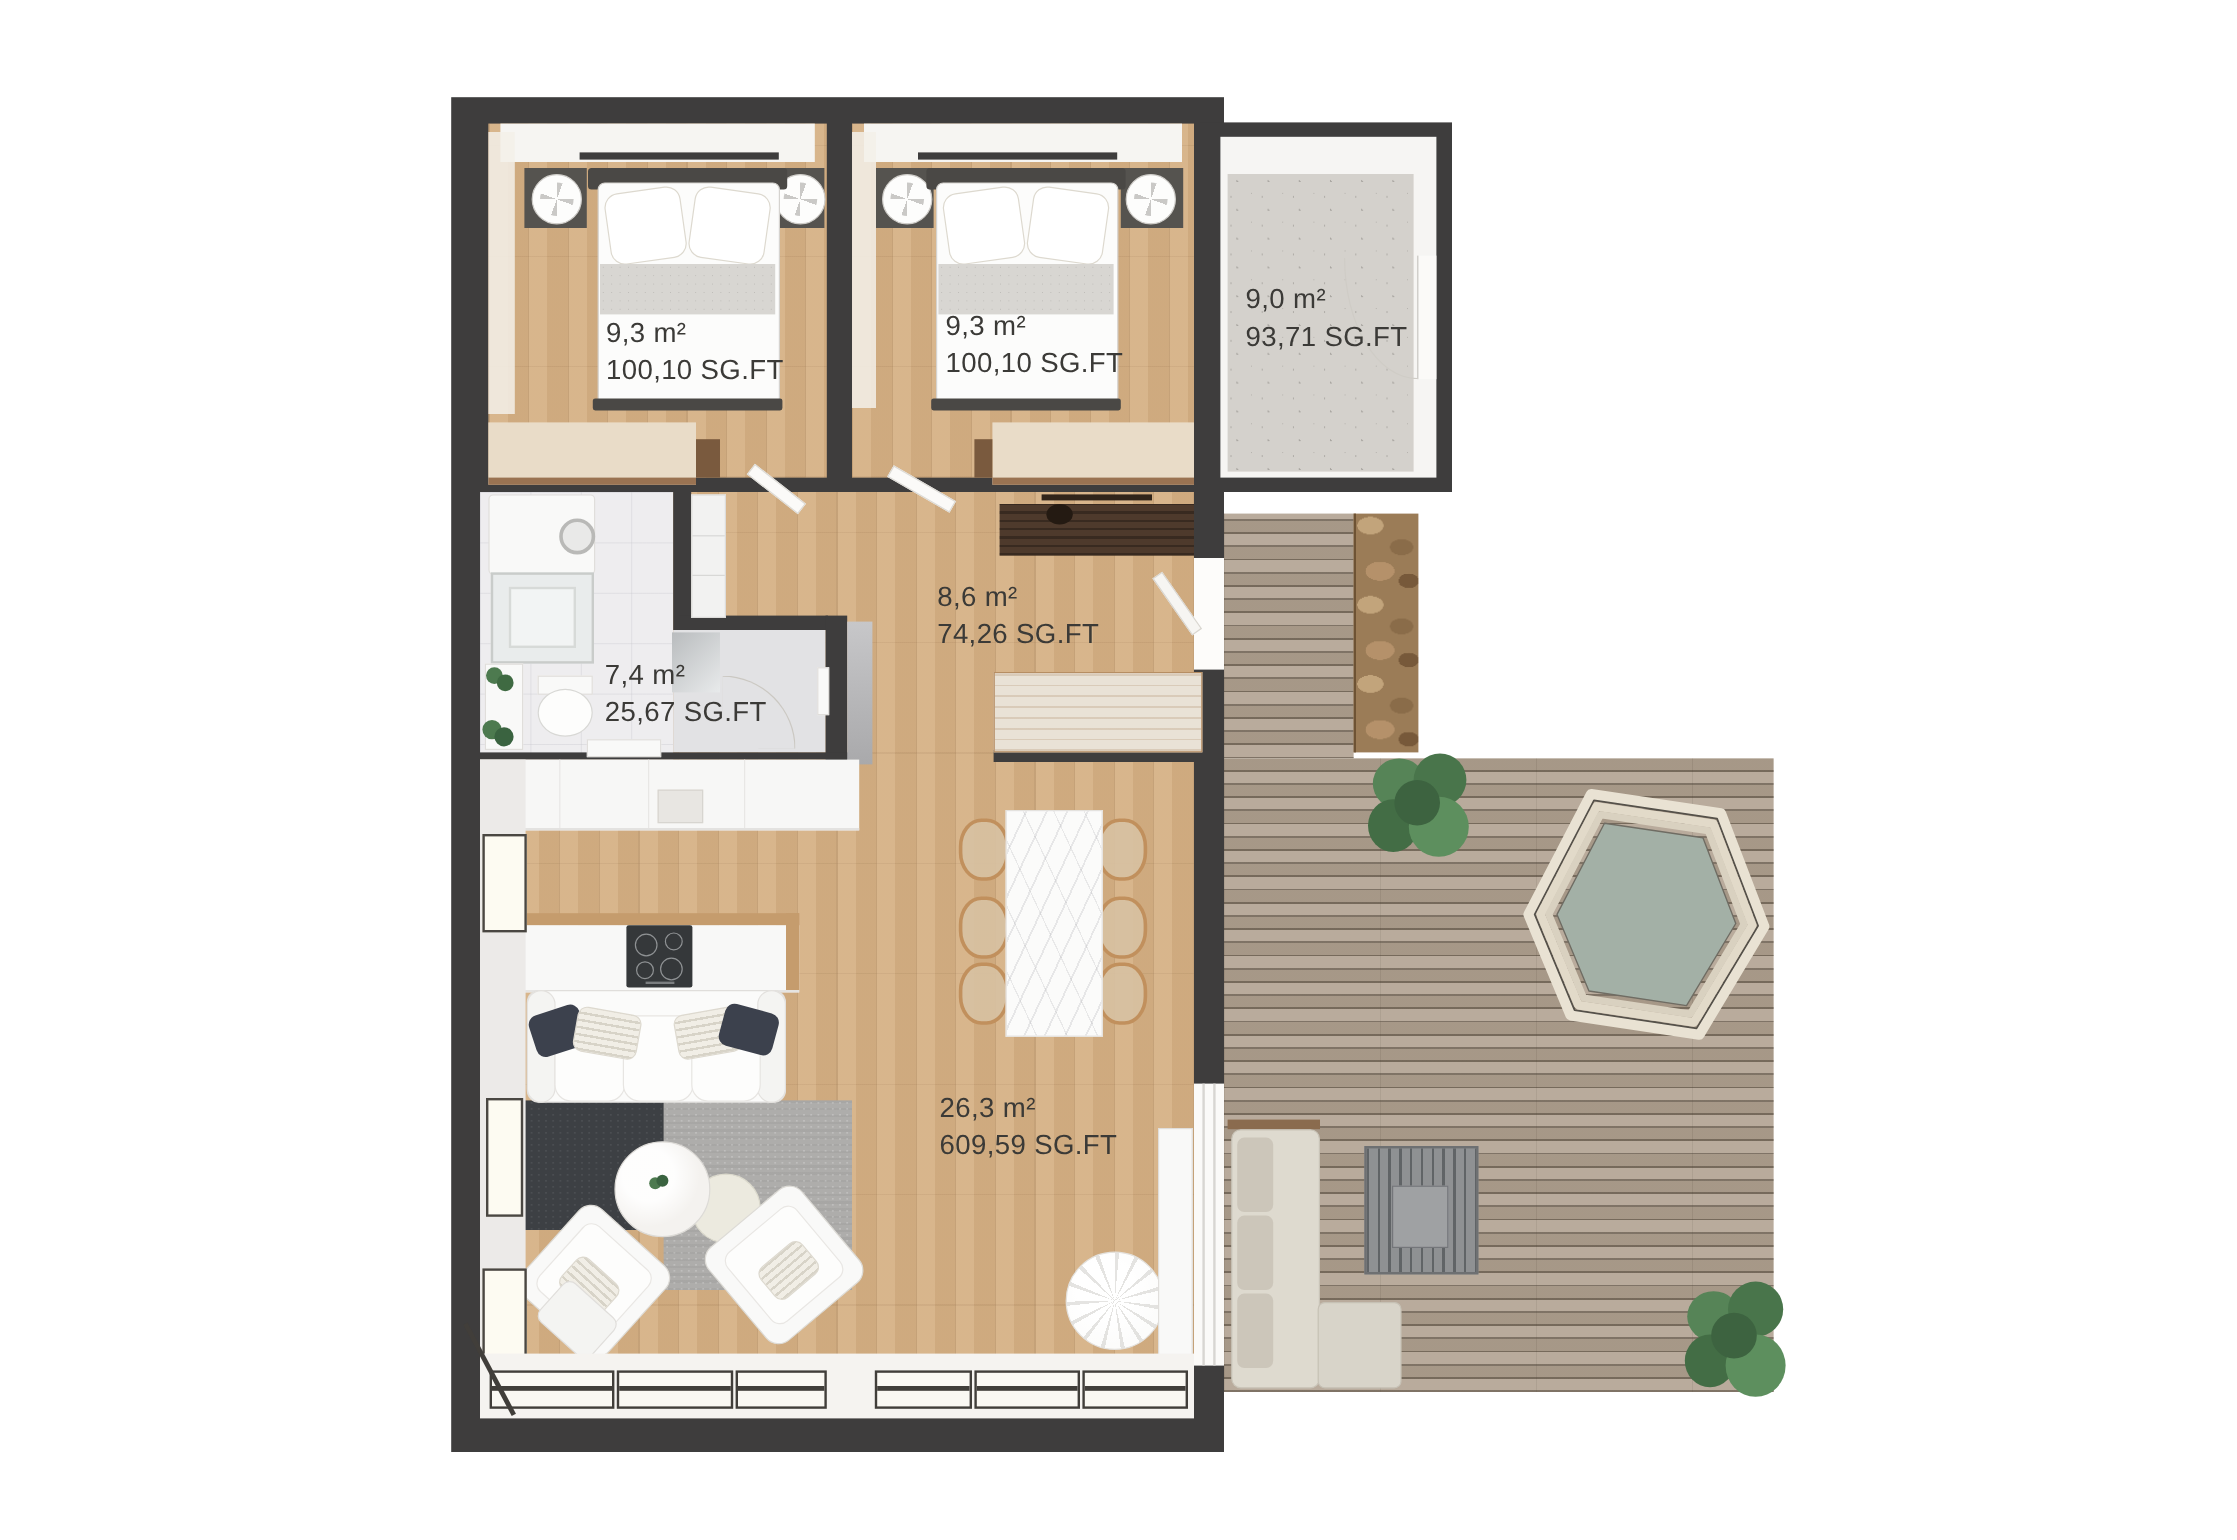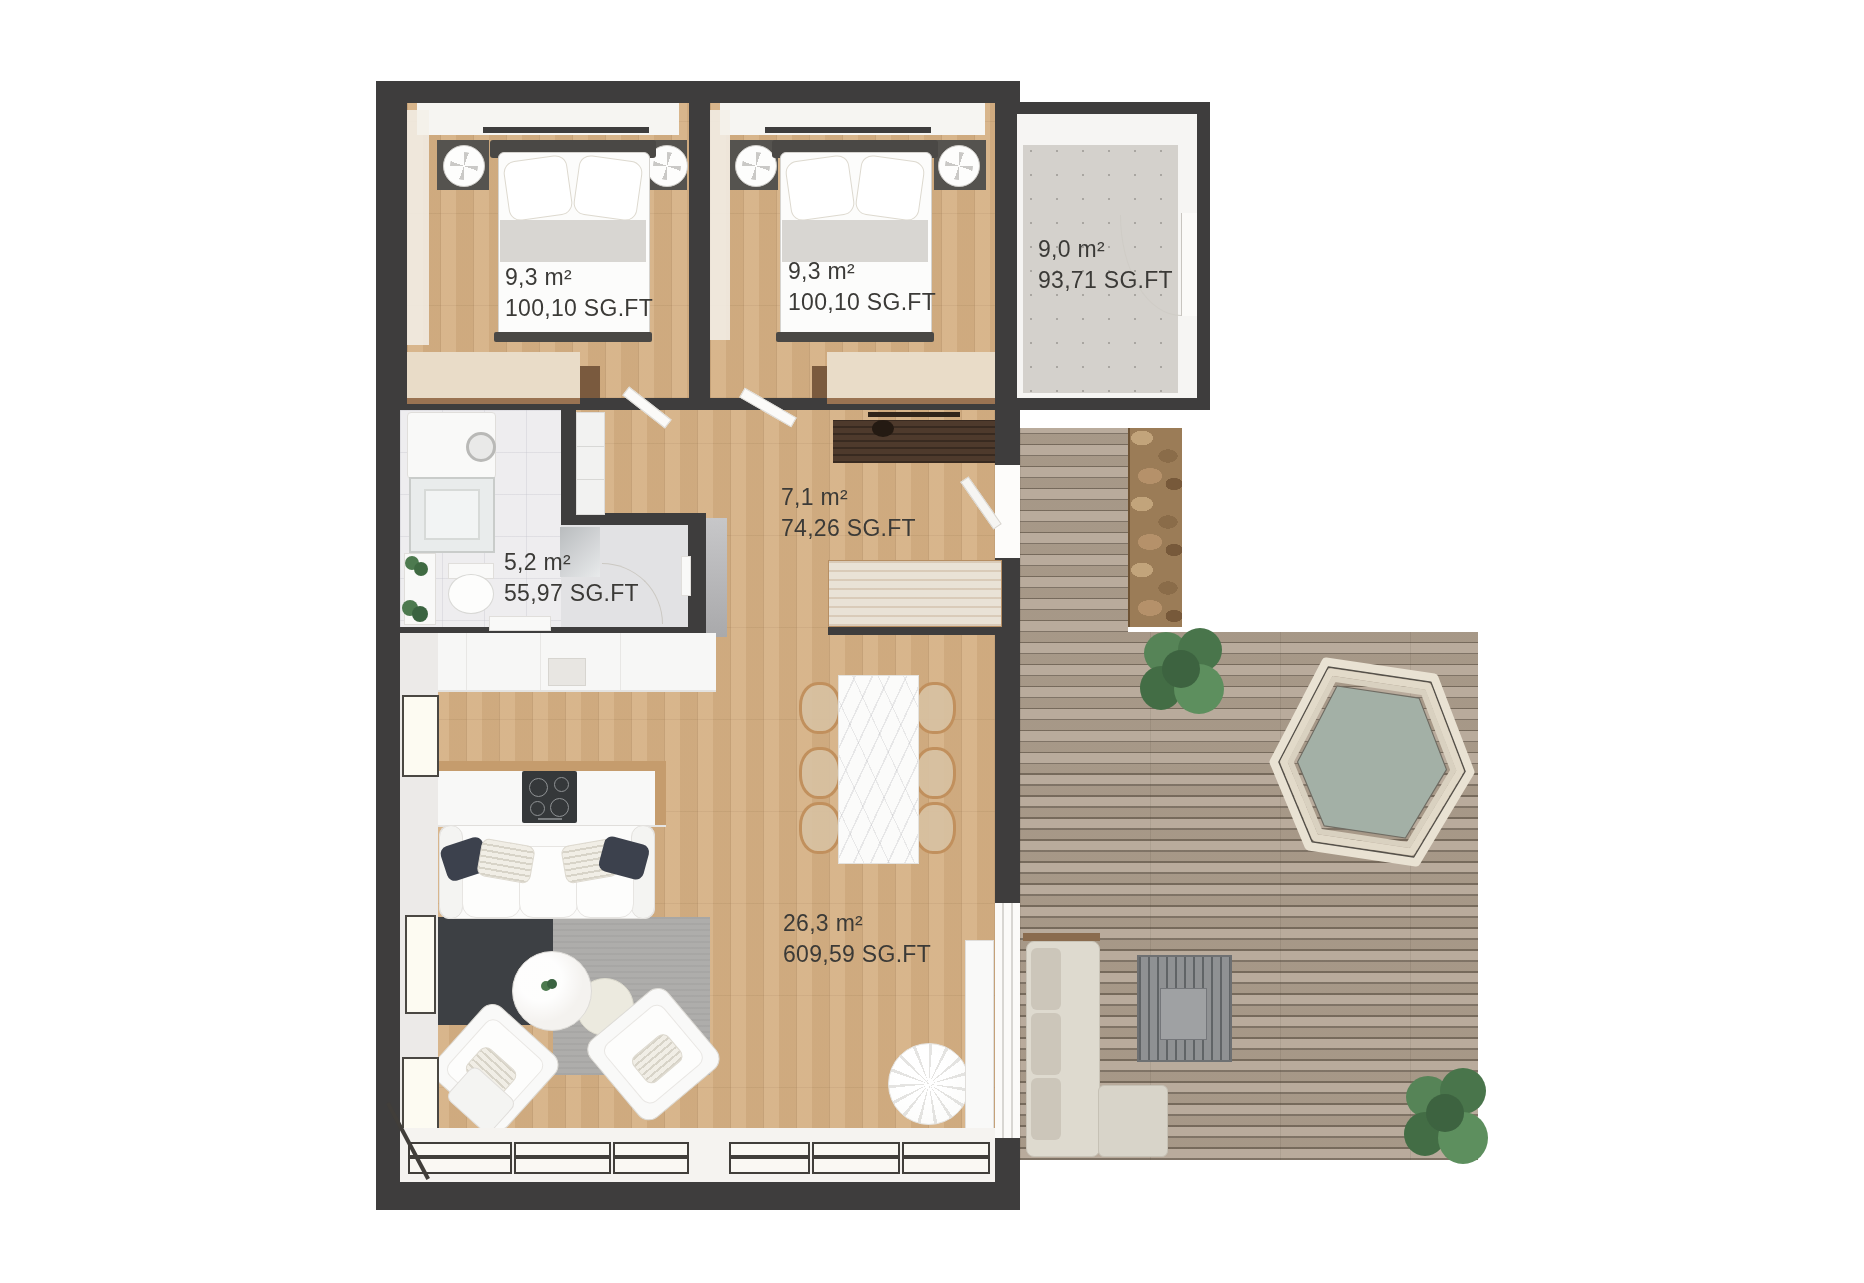--- a/index.html
+++ b/index.html
@@ -301,25 +301,25 @@
   </div>
   <div class="label" style="left:788px;top:256px;">
     <div>9,3 m²</div>
     <div>100,10 SG.FT</div>
   </div>
   <div class="label" style="left:1038px;top:234px;">
     <div>9,0 m²</div>
     <div>93,71 SG.FT</div>
   </div>
   <div class="label" style="left:504px;top:547px;">
-    <div>5,2 m²</div>
-    <div>55,97 SG.FT</div>
+    <div>7,4 m²</div>
+    <div>25,67 SG.FT</div>
   </div>
   <div class="label" style="left:781px;top:482px;">
-    <div>7,1 m²</div>
+    <div>8,6 m²</div>
     <div>74,26 SG.FT</div>
   </div>
   <div class="label" style="left:783px;top:908px;">
     <div>26,3 m²</div>
     <div>609,59 SG.FT</div>
   </div>
 
 </div>
 
 </body></html>

